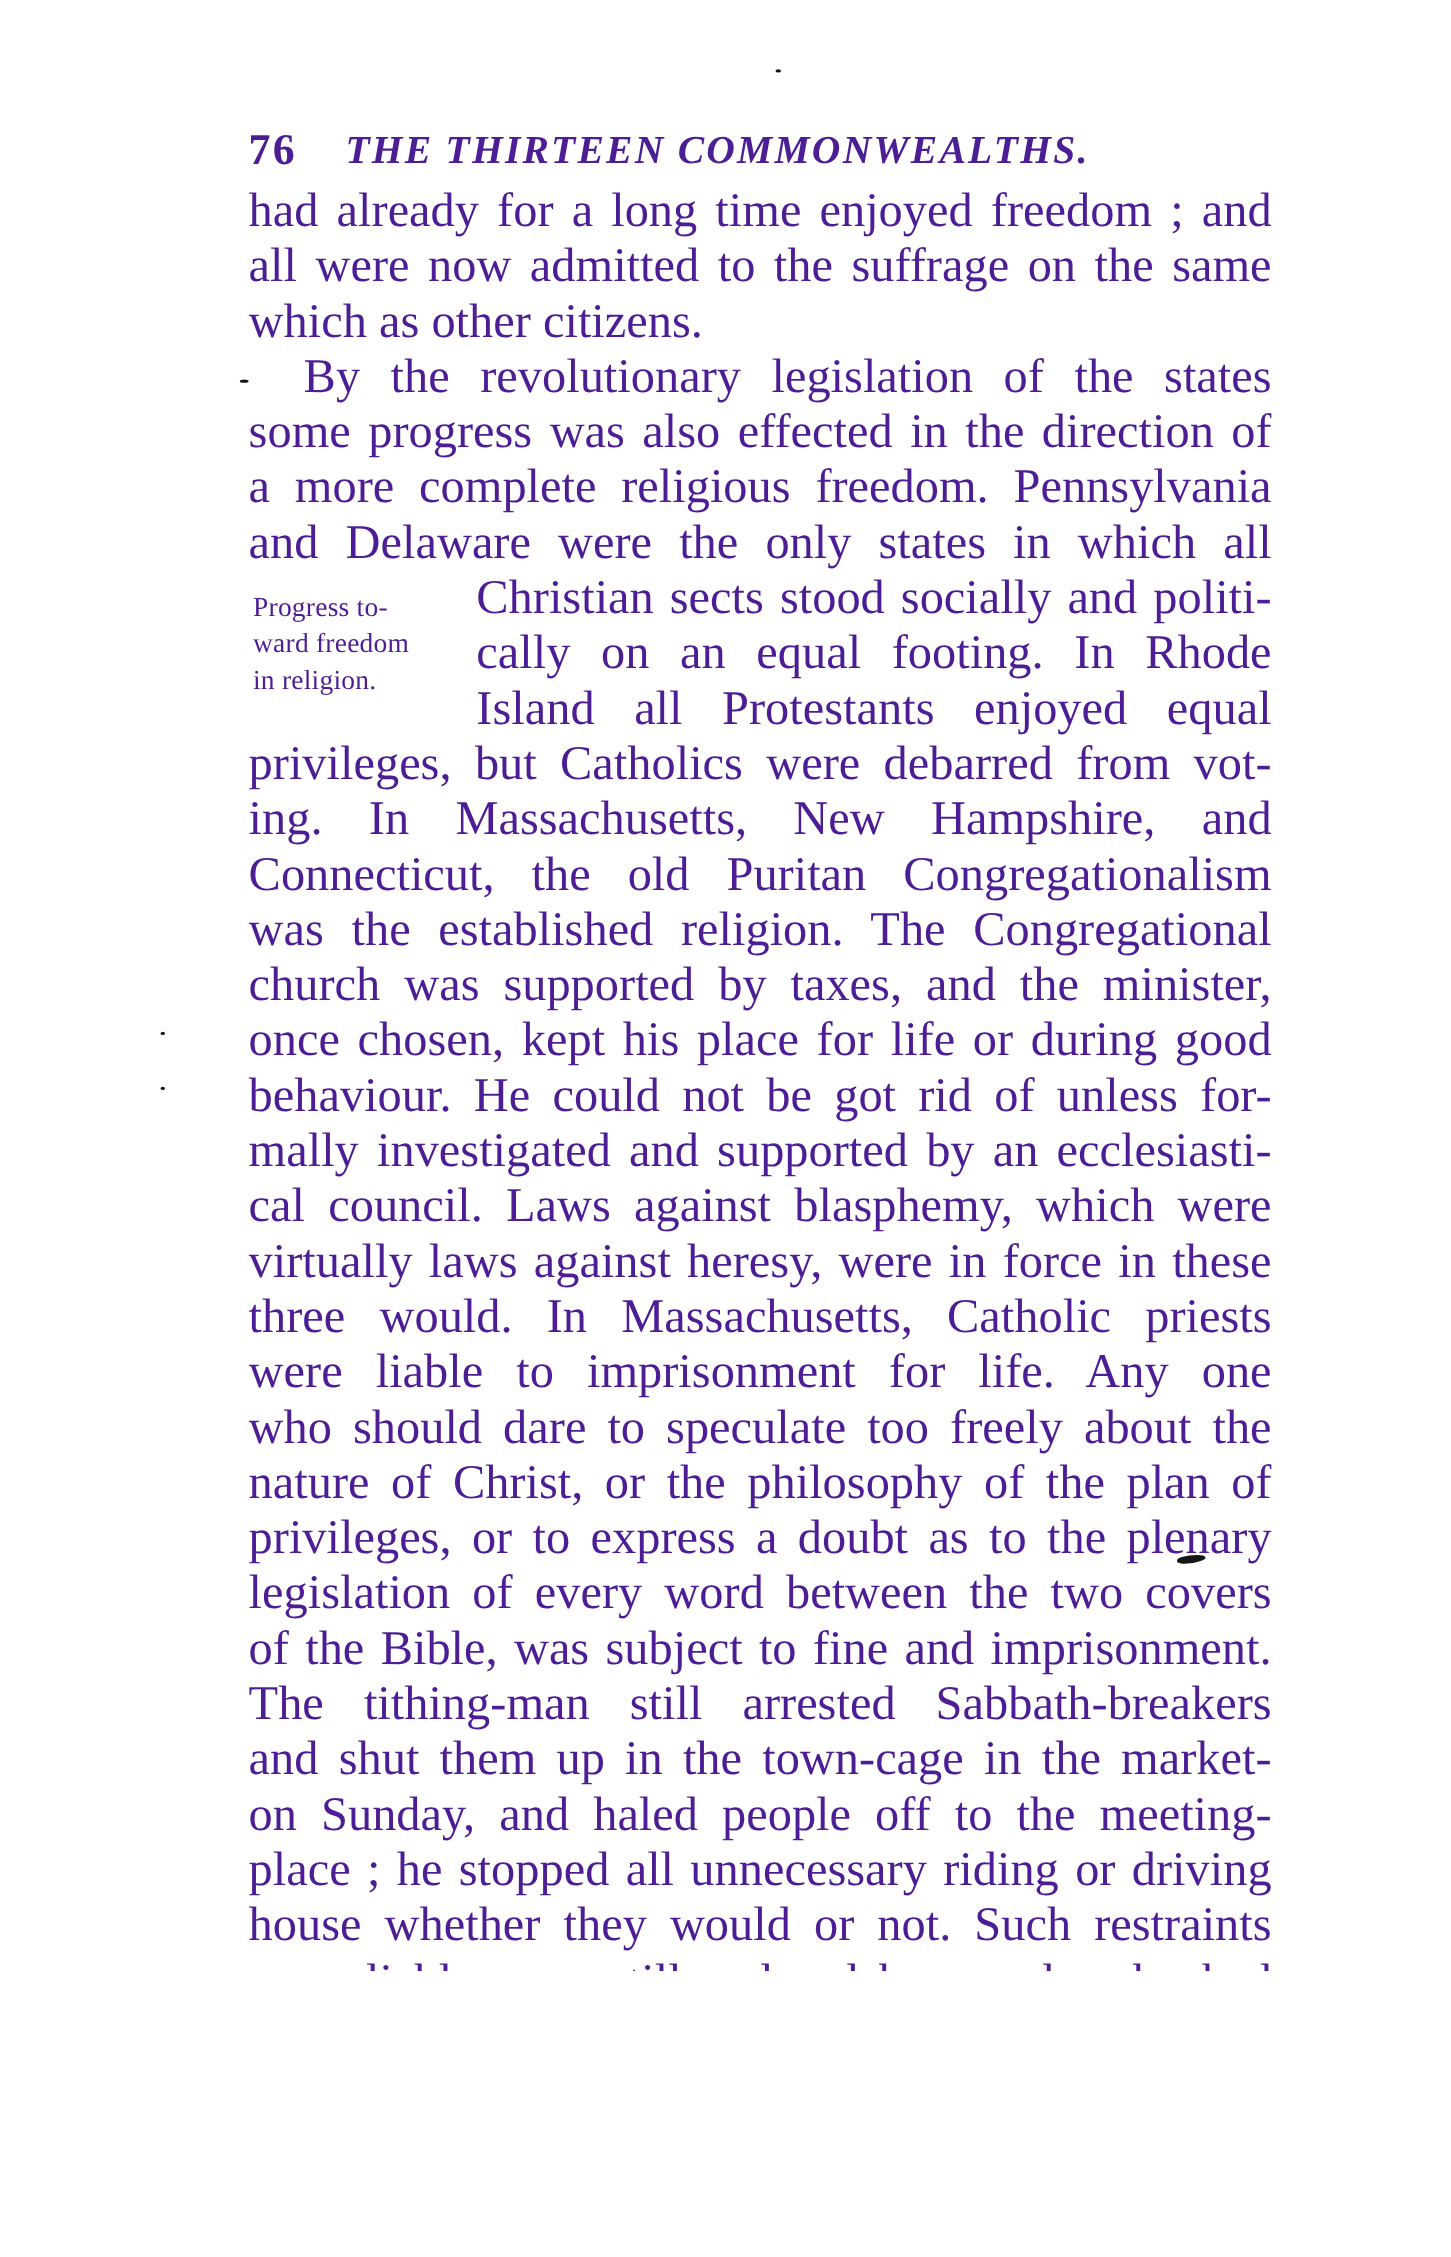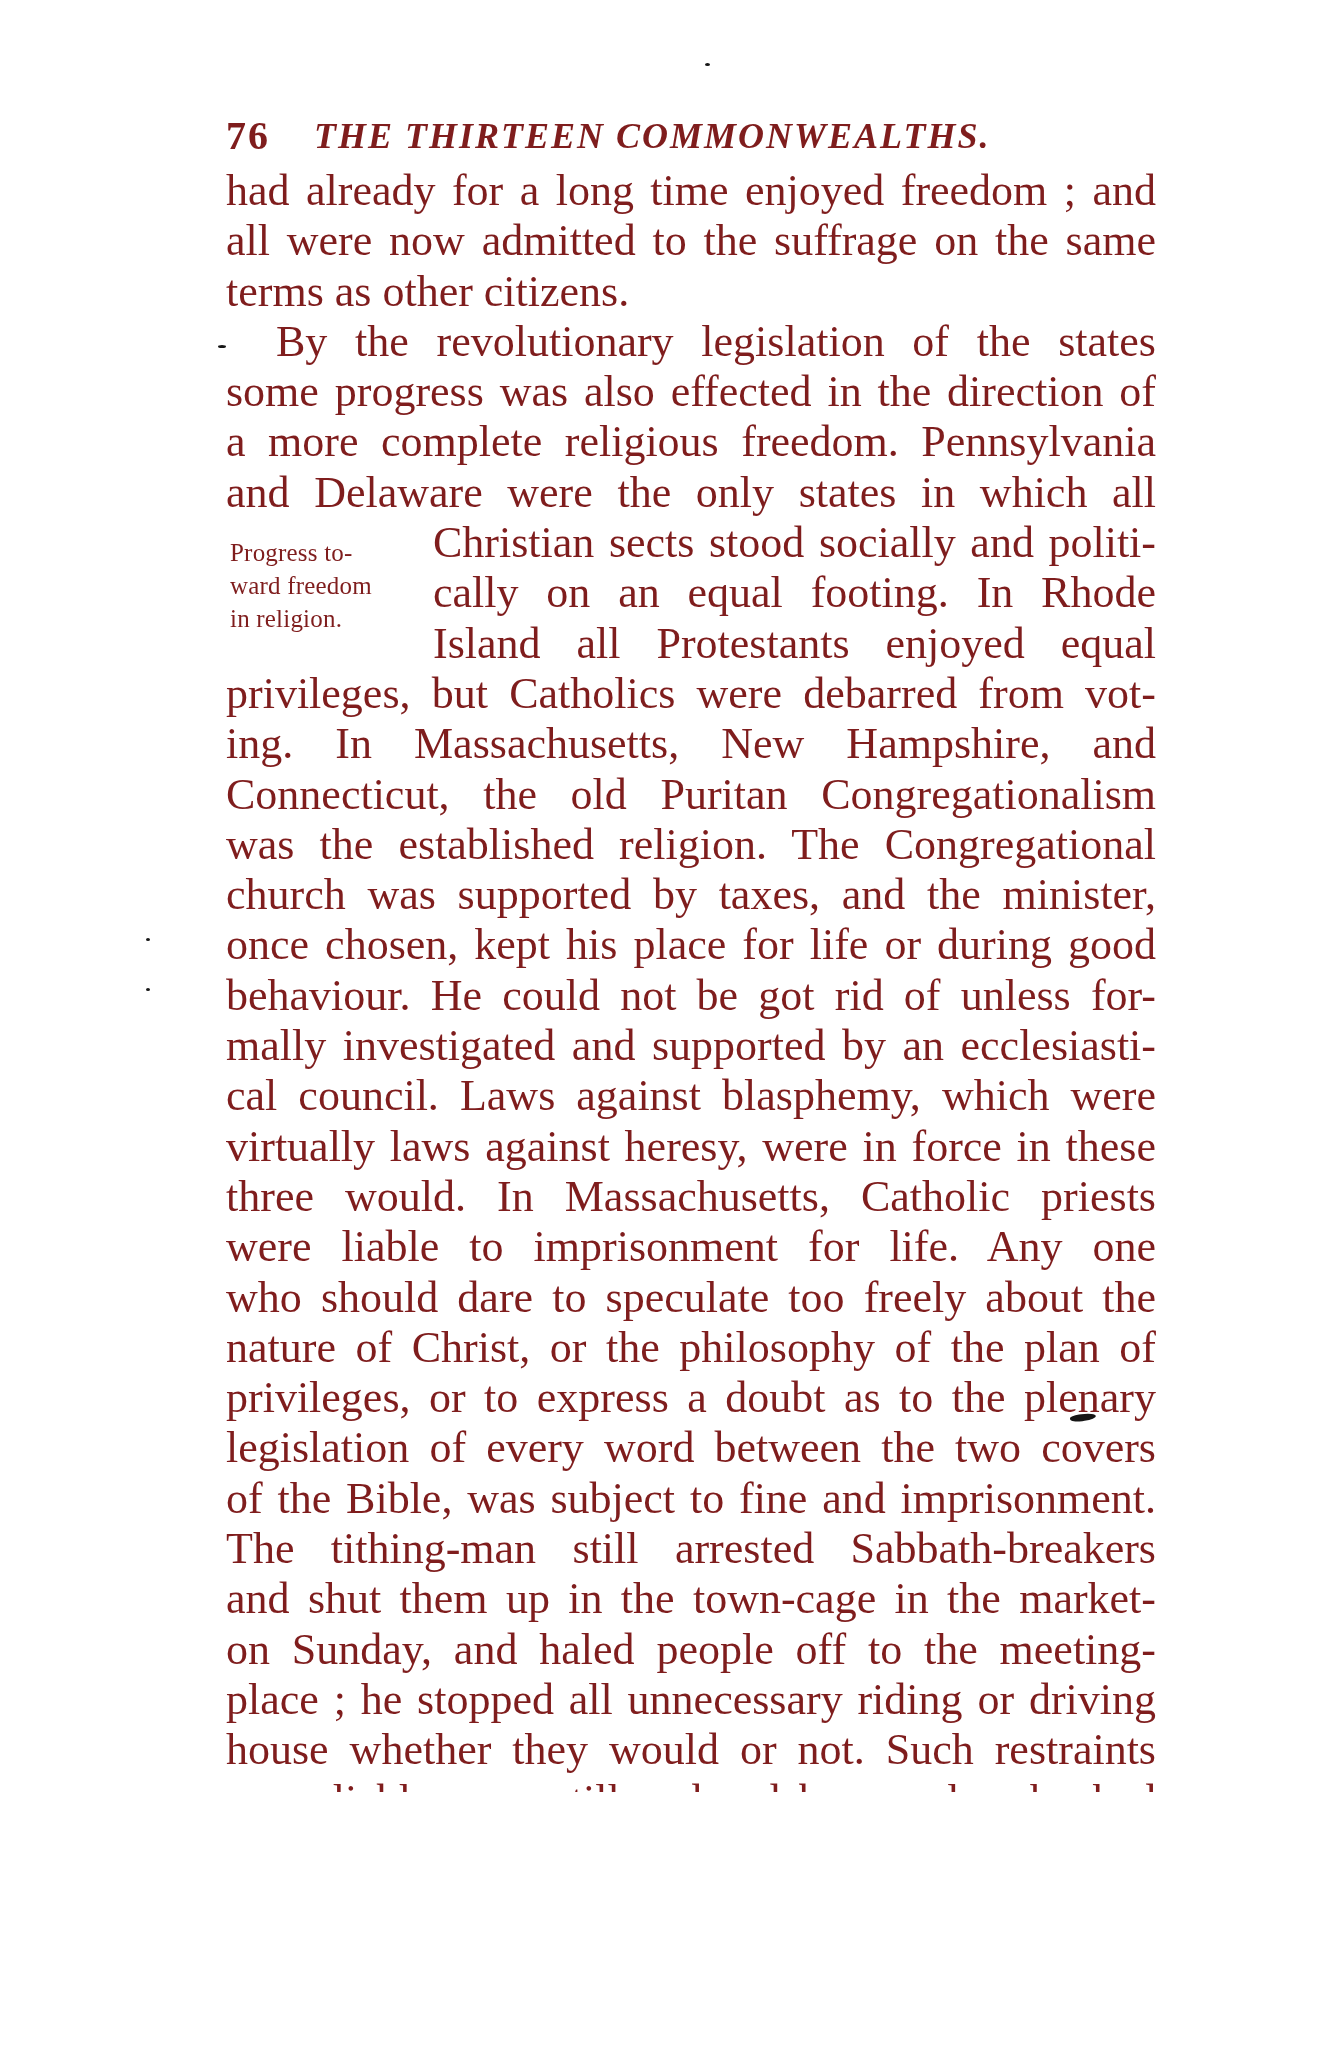--- a/index.html
+++ b/index.html
@@ -3,21 +3,21 @@
 <meta charset="utf-8">
 <style>
   html, body { margin: 0; padding: 0; background: #ffffff; }
   .page {
     position: relative;
     width: 1319px;
     height: 1792px;
     background: #ffffff;
     overflow: hidden;
     font-family: "Liberation Serif", "DejaVu Serif", serif;
-    color: #7f1d1d;
+    color: #4c1d95;
   }
 
   
   .header-row {
     position: absolute;
     left: 226px;
     top: 112px;
     width: 930px;
     height: 52px;
   }
@@ -100,21 +100,21 @@
 
   <div class="margin-note">
     <div class="note-line">Progress to-</div>
     <div class="note-line">ward freedom</div>
     <div class="note-line">in religion.</div>
   </div>
 
   <div class="body-block">
     <div class="line">had already for a long time enjoyed freedom ; and</div>
     <div class="line">all were now admitted to the suffrage on the same</div>
-    <div class="line end">terms as other citizens.</div>
+    <div class="line end">which as other citizens.</div>
     <div class="line para-indent">By the revolutionary legislation of the states</div>
     <div class="line">some progress was also effected in the direction of</div>
     <div class="line">a more complete religious freedom.  Pennsylvania</div>
     <div class="line">and Delaware were the only states in which all</div>
     <div class="line hang">Christian sects stood socially and politi-</div>
     <div class="line hang">cally on an equal footing.  In Rhode</div>
     <div class="line hang">Island all Protestants enjoyed equal</div>
     <div class="line">privileges, but Catholics were debarred from vot-</div>
     <div class="line">ing.  In Massachusetts, New Hampshire, and</div>
     <div class="line">Connecticut, the old Puritan Congregationalism</div>

